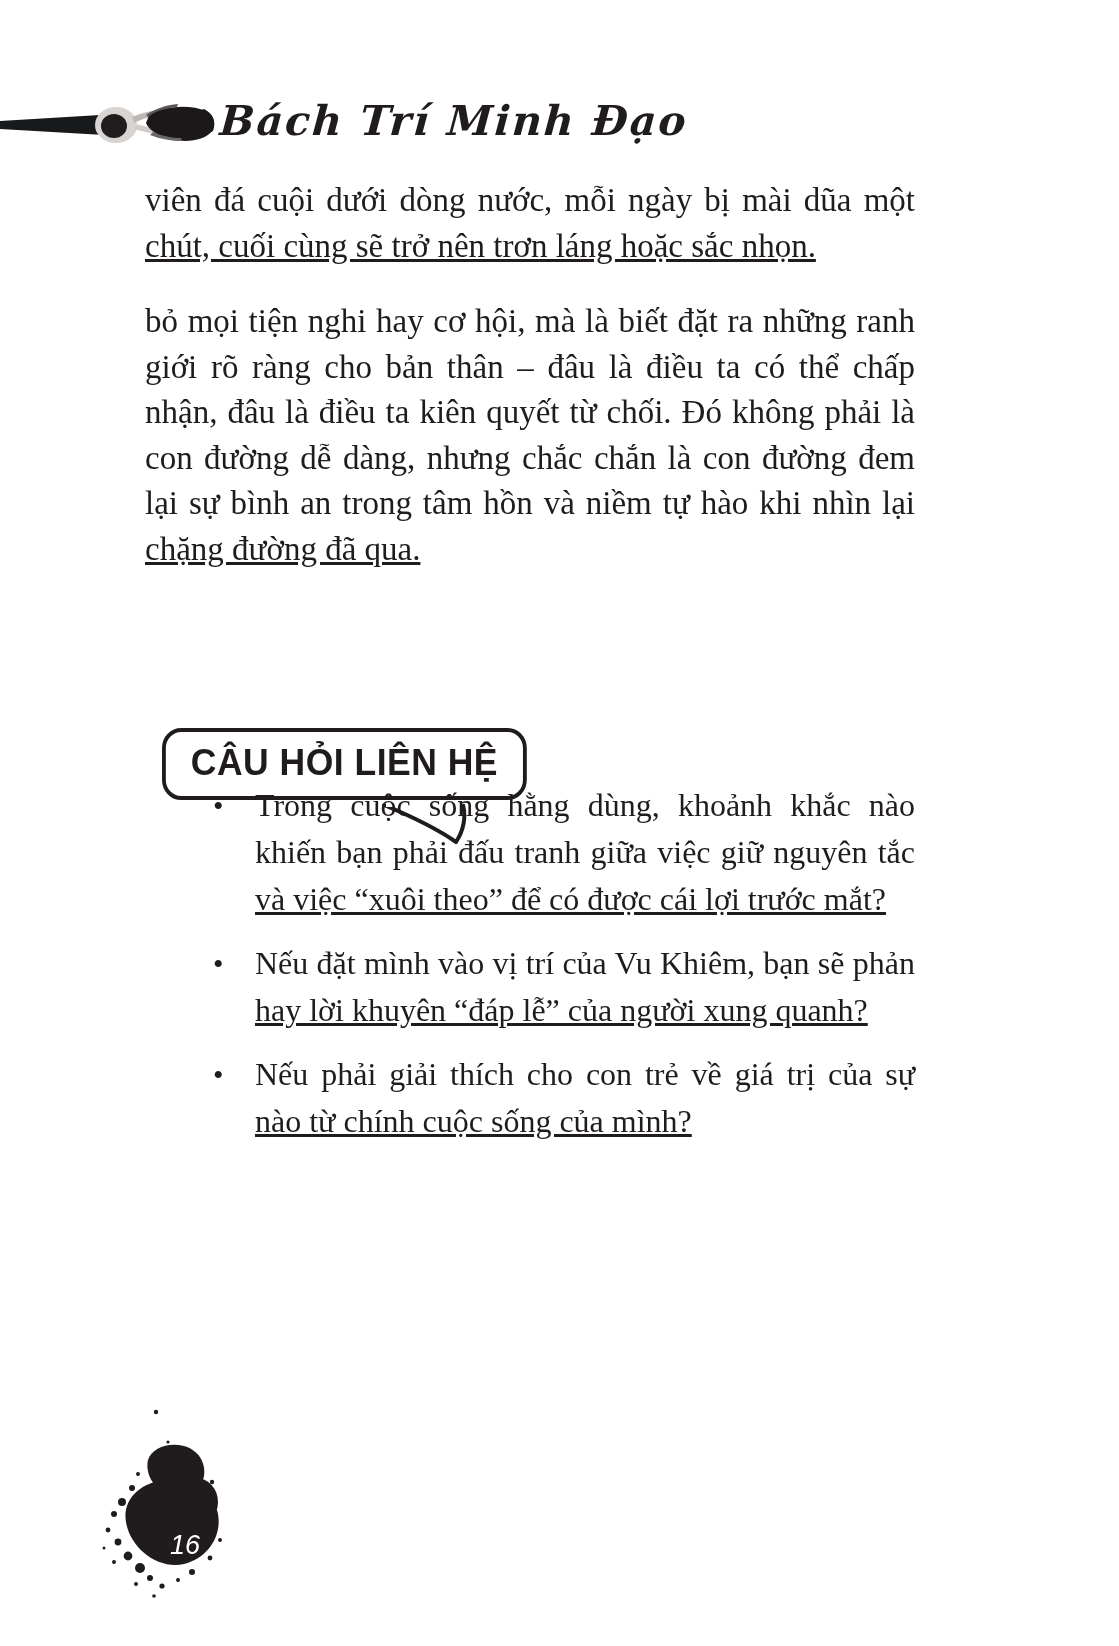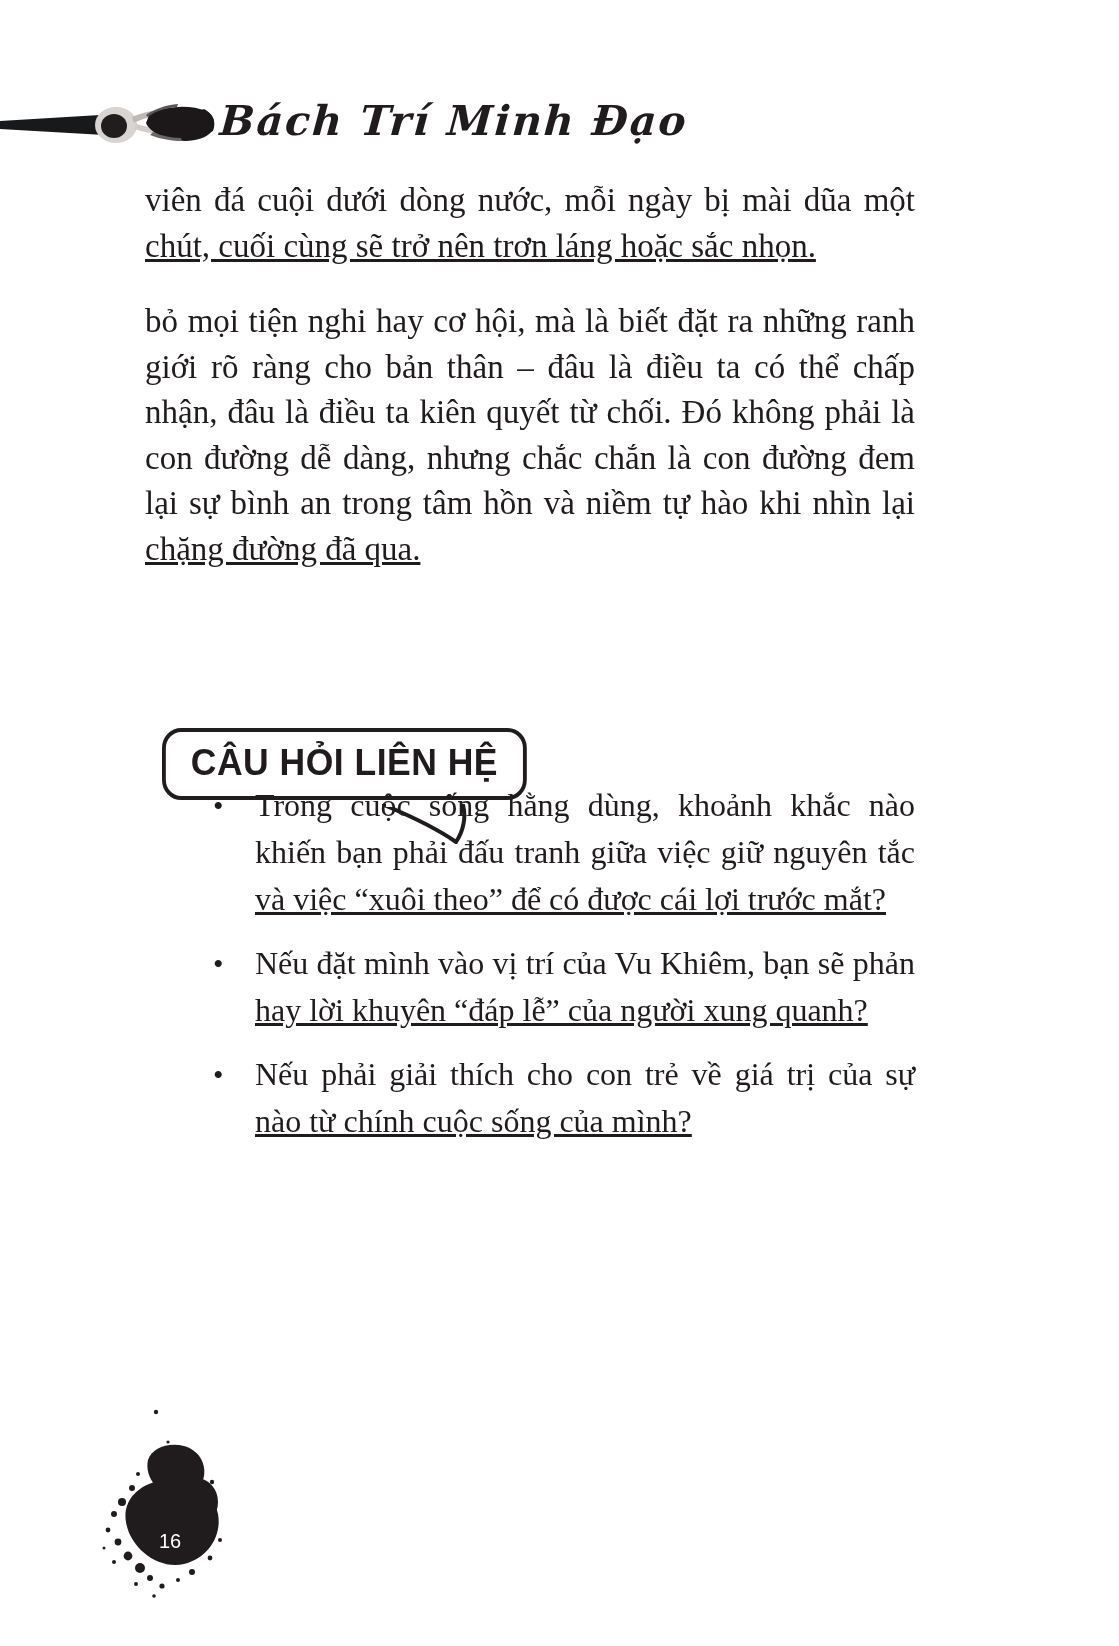--- a/index.html
+++ b/index.html
@@ -62,23 +62,23 @@
   }
   .q-item{display:grid;grid-template-columns:42px 1fr;margin-bottom:17px;}
   .q-bullet{font-size:30px;line-height:47px;}
   .q-lines{width:660px;}
 
   
   .footer-blot{position:absolute;left:92px;top:1390px;width:190px;height:230px;}
   .blot-svg{position:absolute;left:0;top:0;}
   .page-number{
     position:absolute;left:48px;top:140px;width:60px;
-    text-align:center;
+    text-align:right;
     font-family:"Liberation Sans", sans-serif;
-    font-size:20px;color:#ffffff;
+    font-size:27px;color:#ffffff;font-style:italic;
   }
 </style>
 </head>
 <body>
 
 <div class="page">
 
   <div class="header">
     <svg class="brush-svg" width="220" height="62" viewBox="0 0 220 62">
 

